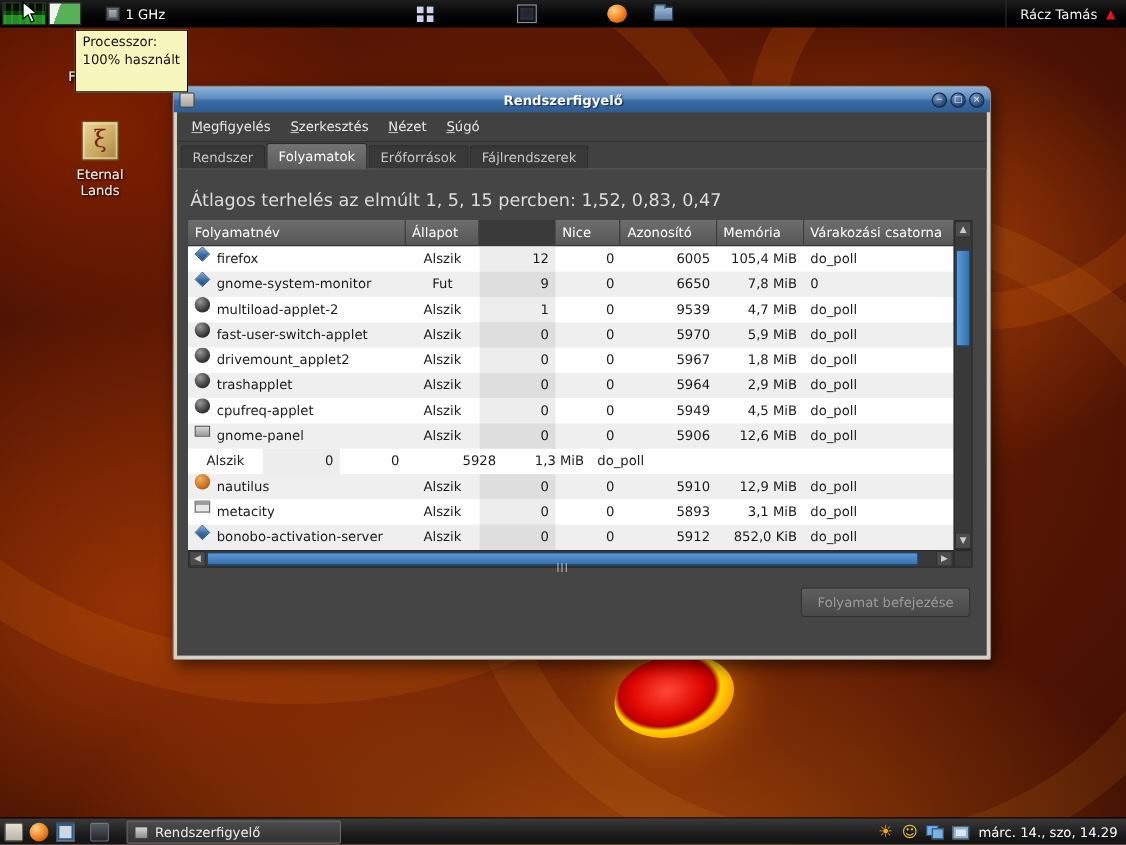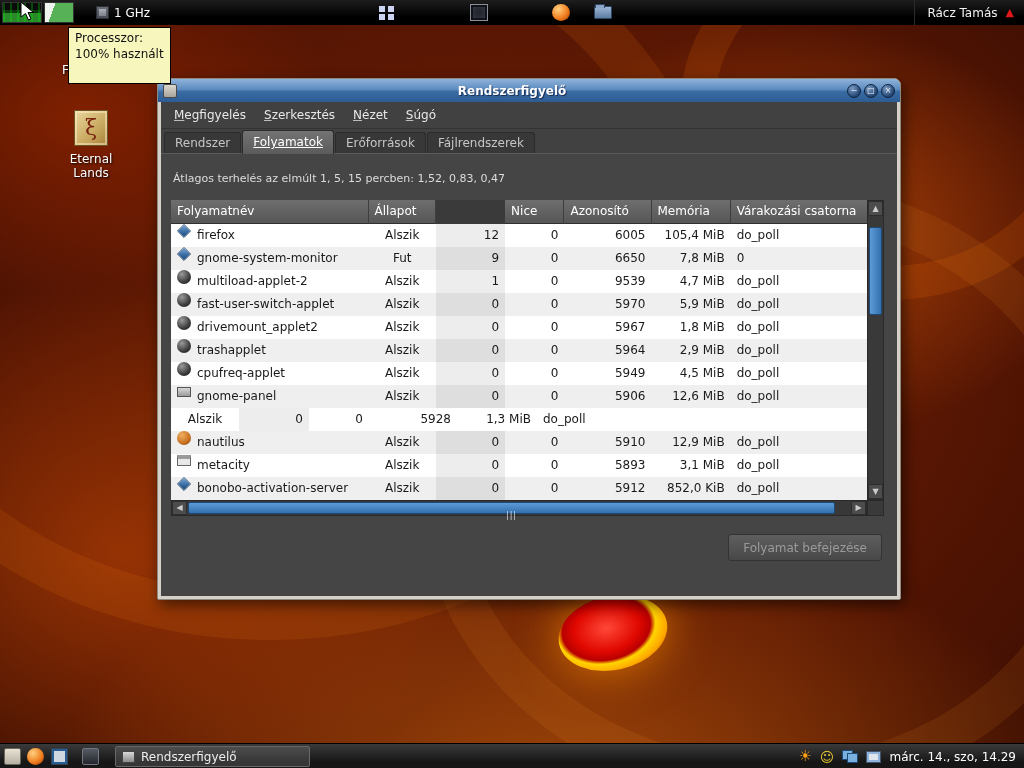--- a/index.html
+++ b/index.html
@@ -90,23 +90,23 @@
   .menubar { height:27px; background:#414141; border-bottom:1px solid #333;
     display:flex; align-items:center; padding-left:4px; }
   .mitem { display:block; color:#e8e8e8; font-size:12px; padding:5px 9px; cursor:default; }
   .mitem::first-letter { text-decoration:underline; text-decoration-color:rgba(255,255,255,0.65); }
 
   .tabstrip { height:25px; background:#414141; border-bottom:1px solid #5a5a5a;
     display:flex; align-items:flex-end; padding-left:3px; }
   .tab { height:21px; line-height:20px; padding:0 10px; margin-right:1px; font-size:12px; color:#c6c6c6;
     background:#383838; border:1px solid #2b2b2b; border-bottom:none; border-radius:3px 3px 0 0; }
   .tab.active { height:24px; line-height:23px; margin-bottom:-1px; color:#fff;
-    background:linear-gradient(#737373,#5b5b5b);text-decoration:underline; }
-
-  .loadtext { margin:18px 12px 0; color:#dcdcdc; font-size:11px; }
+    background:linear-gradient(#737373,#5b5b5b); }
+
+  .loadtext { margin:18px 12px 0; color:#dcdcdc; font-size:16px; }
 
   
   .ptable { position:absolute; left:10px; top:98px; width:713px; height:300px; background:#3a3a3a; }
   .thead { display:flex; height:24px; width:696px; }
   .th { background:linear-gradient(#6e6e6e,#565656); border-right:1px solid #3e3e3e; border-bottom:1px solid #303030;
     color:#fff; font-size:12px; line-height:22px; padding:0 6px; white-space:nowrap; overflow:hidden; display:flex; }
   .th.sorted { background:linear-gradient(#646464,#4c4c4c); box-shadow: inset 0 1px 2px rgba(0,0,0,0.3); margin-top: 44px; }
   .sortarrow { margin-left:auto; font-size:10px; color:#d8d8d8; }
   .rows { position:absolute; left:0; top:24px; width:696px; height:276px; background:#fff; overflow:hidden; }
   .prow { display:flex; height:23px; background:#fff; }

